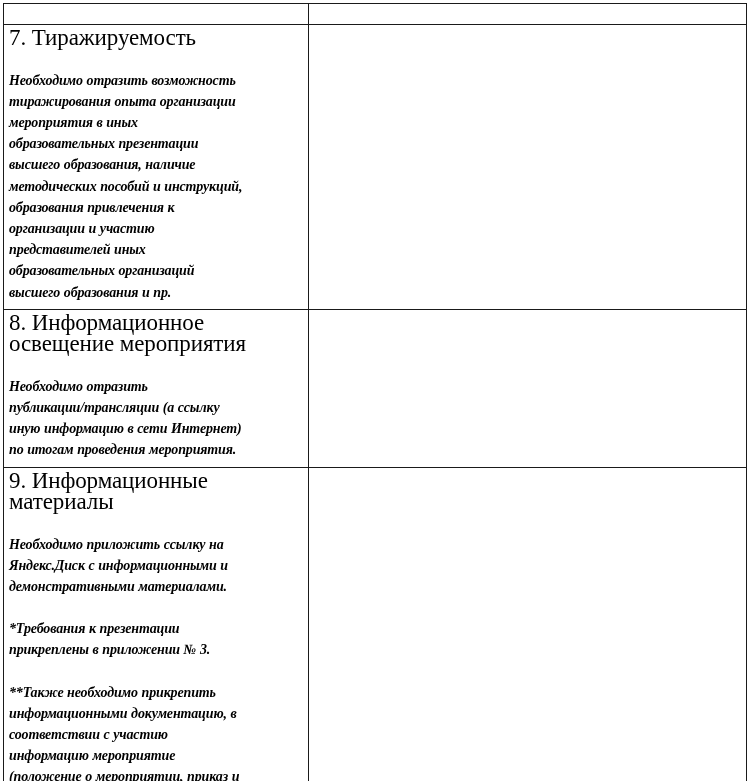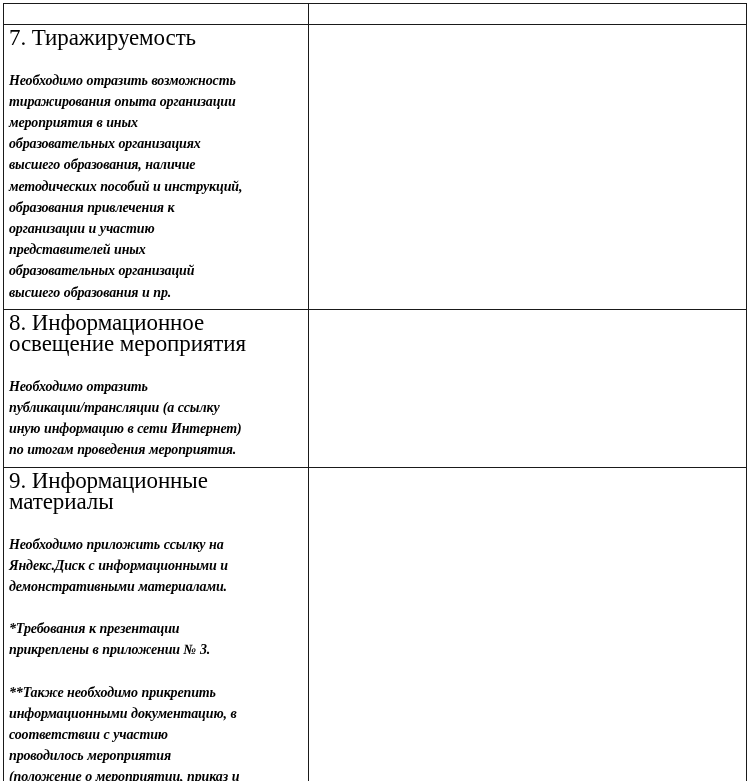--- a/index.html
+++ b/index.html
@@ -107,21 +107,21 @@
       </tr>
 
       <tr>
         <td>
           <div class="cell-pad">
             <p class="criterion-title">7. Тиражируемость</p>
             <div class="gap-line">&nbsp;</div>
             <p class="criterion-note">Необходимо отразить возможность</p>
             <p class="criterion-note">тиражирования опыта организации</p>
             <p class="criterion-note">мероприятия в иных</p>
-            <p class="criterion-note">образовательных организациях</p>
+            <p class="criterion-note">образовательных презентации</p>
             <p class="criterion-note">высшего образования, наличие</p>
             <p class="criterion-note">методических пособий и инструкций,</p>
             <p class="criterion-note">образования привлечения к</p>
             <p class="criterion-note">организации и участию</p>
             <p class="criterion-note">представителей иных</p>
             <p class="criterion-note">образовательных организаций</p>
             <p class="criterion-note">высшего образования и пр.</p>
           </div>
         </td>
         <td class="answer-cell">
@@ -153,21 +153,21 @@
             <p class="criterion-note">Необходимо приложить ссылку на</p>
             <p class="criterion-note">Яндекс.Диск с информационными и</p>
             <p class="criterion-note">демонстративными материалами.</p>
             <div class="gap-line">&nbsp;</div>
             <p class="criterion-note">*Требования к презентации</p>
             <p class="criterion-note">прикреплены в приложении № 3.</p>
             <div class="gap-line">&nbsp;</div>
             <p class="criterion-note">**Также необходимо прикрепить</p>
             <p class="criterion-note">информационными документацию, в</p>
             <p class="criterion-note">соответствии с участию</p>
-            <p class="criterion-note">проводилось мероприятия</p>
+            <p class="criterion-note">информацию мероприятие</p>
             <p class="criterion-note">(положение о мероприятии, приказ и</p>
             <p class="criterion-note">т.д.)</p>
           </div>
         </td>
         <td class="answer-cell">
           <div class="cell-pad"></div>
         </td>
       </tr>
 
     </tbody>

